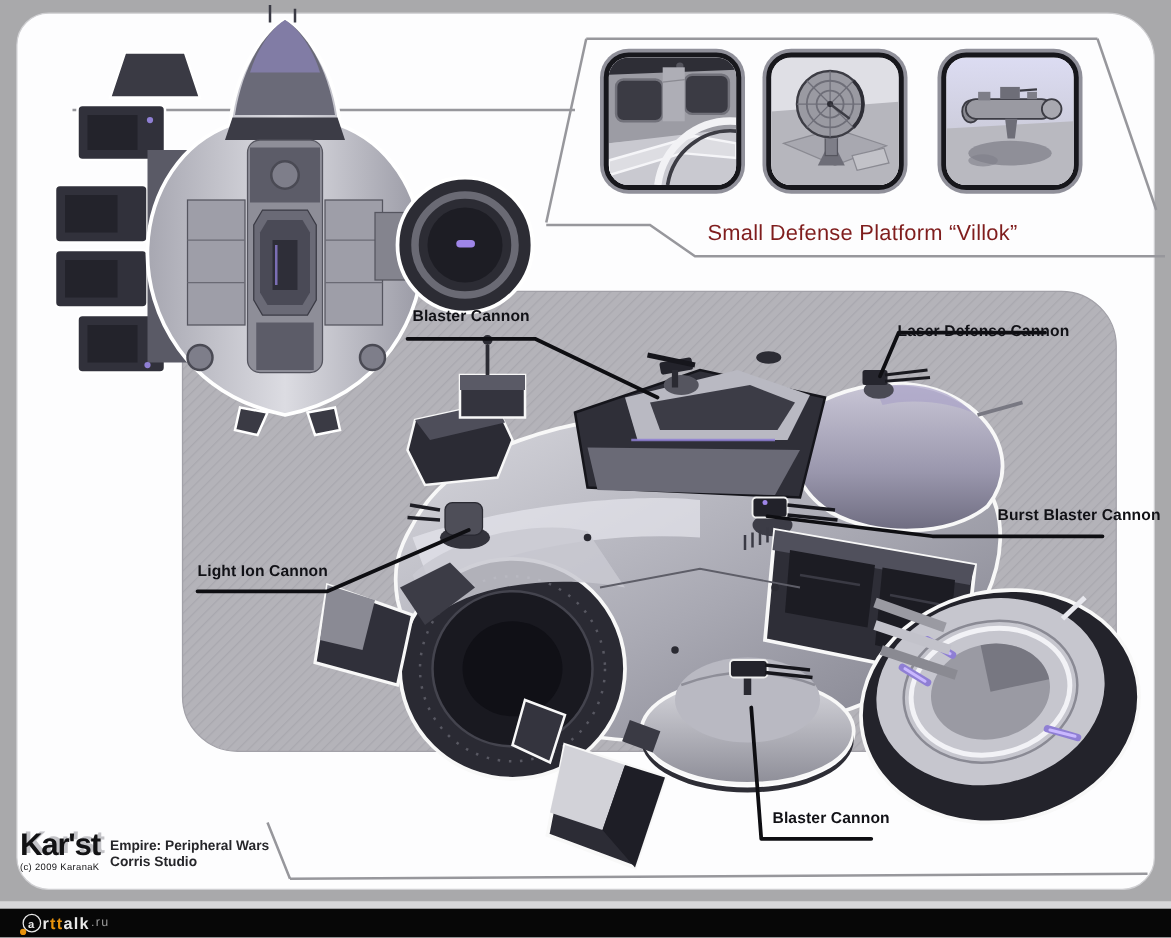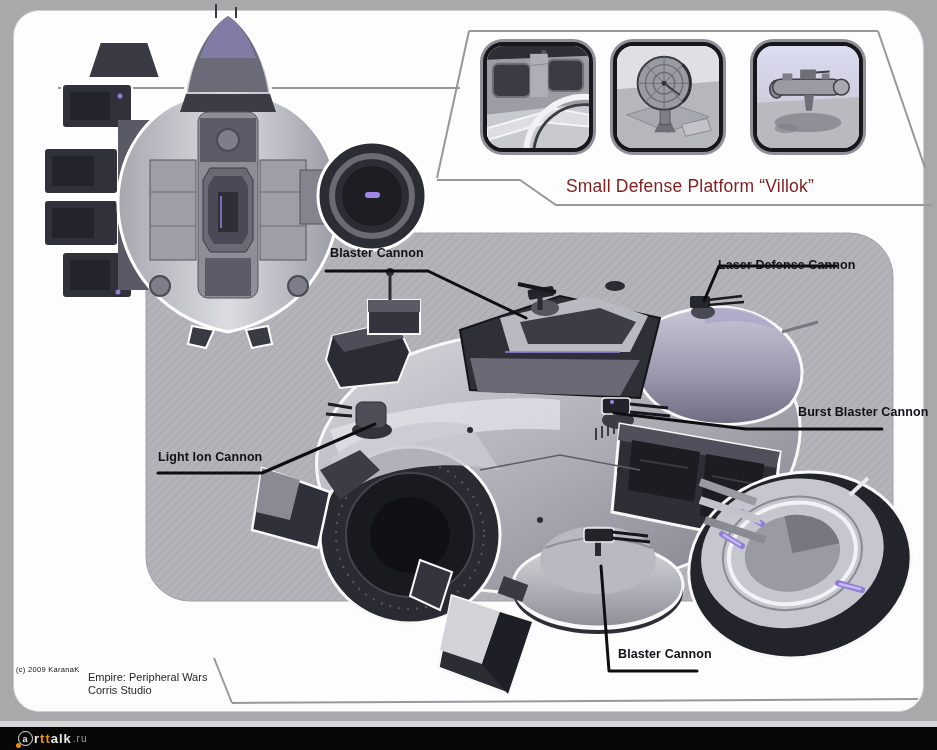--- a/index.html
+++ b/index.html
@@ -28,21 +28,21 @@
   .c2{left:718px;top:258px;}
   .c3{left:158px;top:450px;}
   .c4{left:761px;top:405px;padding-left:37px;}
   .c5{left:618px;top:647px;}
 
   
   .logo{position:absolute;left:16px;top:664px;width:150px;color:#121214;}
   .logo .big{font-size:25px;font-weight:900;letter-spacing:-1px;line-height:24px;
              text-shadow:3px -2px 0 #c3c3c7;}
   .logo .sub{font-size:7.5px;font-weight:400;letter-spacing:.3px;margin-top:1px;}
-  .credits{position:absolute;left:88px;top:671px;font-size:11px;font-weight:400;
+  .credits{position:absolute;left:88px;top:671px;font-size:11px;font-weight:700;
            color:#26262a;line-height:13px;}
 
   
   .strip{position:absolute;left:0;top:721px;width:937px;height:6px;background:#d6d6d8;}
   .bar{position:absolute;left:0;top:727px;width:937px;height:23px;background:#070707;}
   .site{position:absolute;left:18px;top:727px;height:23px;display:flex;align-items:center;
         font-size:13px;font-weight:700;letter-spacing:1px;color:#e9e9e9;}
   .site .circ{display:inline-flex;align-items:center;justify-content:center;
         width:13px;height:13px;border:1.6px solid #e9e9e9;border-radius:50%;
         font-size:9px;margin-right:1px;position:relative;}
@@ -349,20 +349,21 @@
     </svg>
   </div>
 
   <div class="callout c1">Blaster Cannon</div>
   <div class="callout c2">Laser Defense Cannon</div>
   <div class="callout c3">Light Ion Cannon</div>
   <div class="callout c4">Burst Blaster Cannon</div>
   <div class="callout c5">Blaster Cannon</div>
 
   <div class="logo">
+    <div class="big">Kar'st</div>
     <div class="sub">(c) 2009 KaranaK</div>
   </div>
   <div class="credits">
     <div>Empire: Peripheral Wars</div>
     <div>Corris Studio</div>
   </div>
 
   <div class="strip"></div>
   <div class="bar"></div>
   <div class="site">

